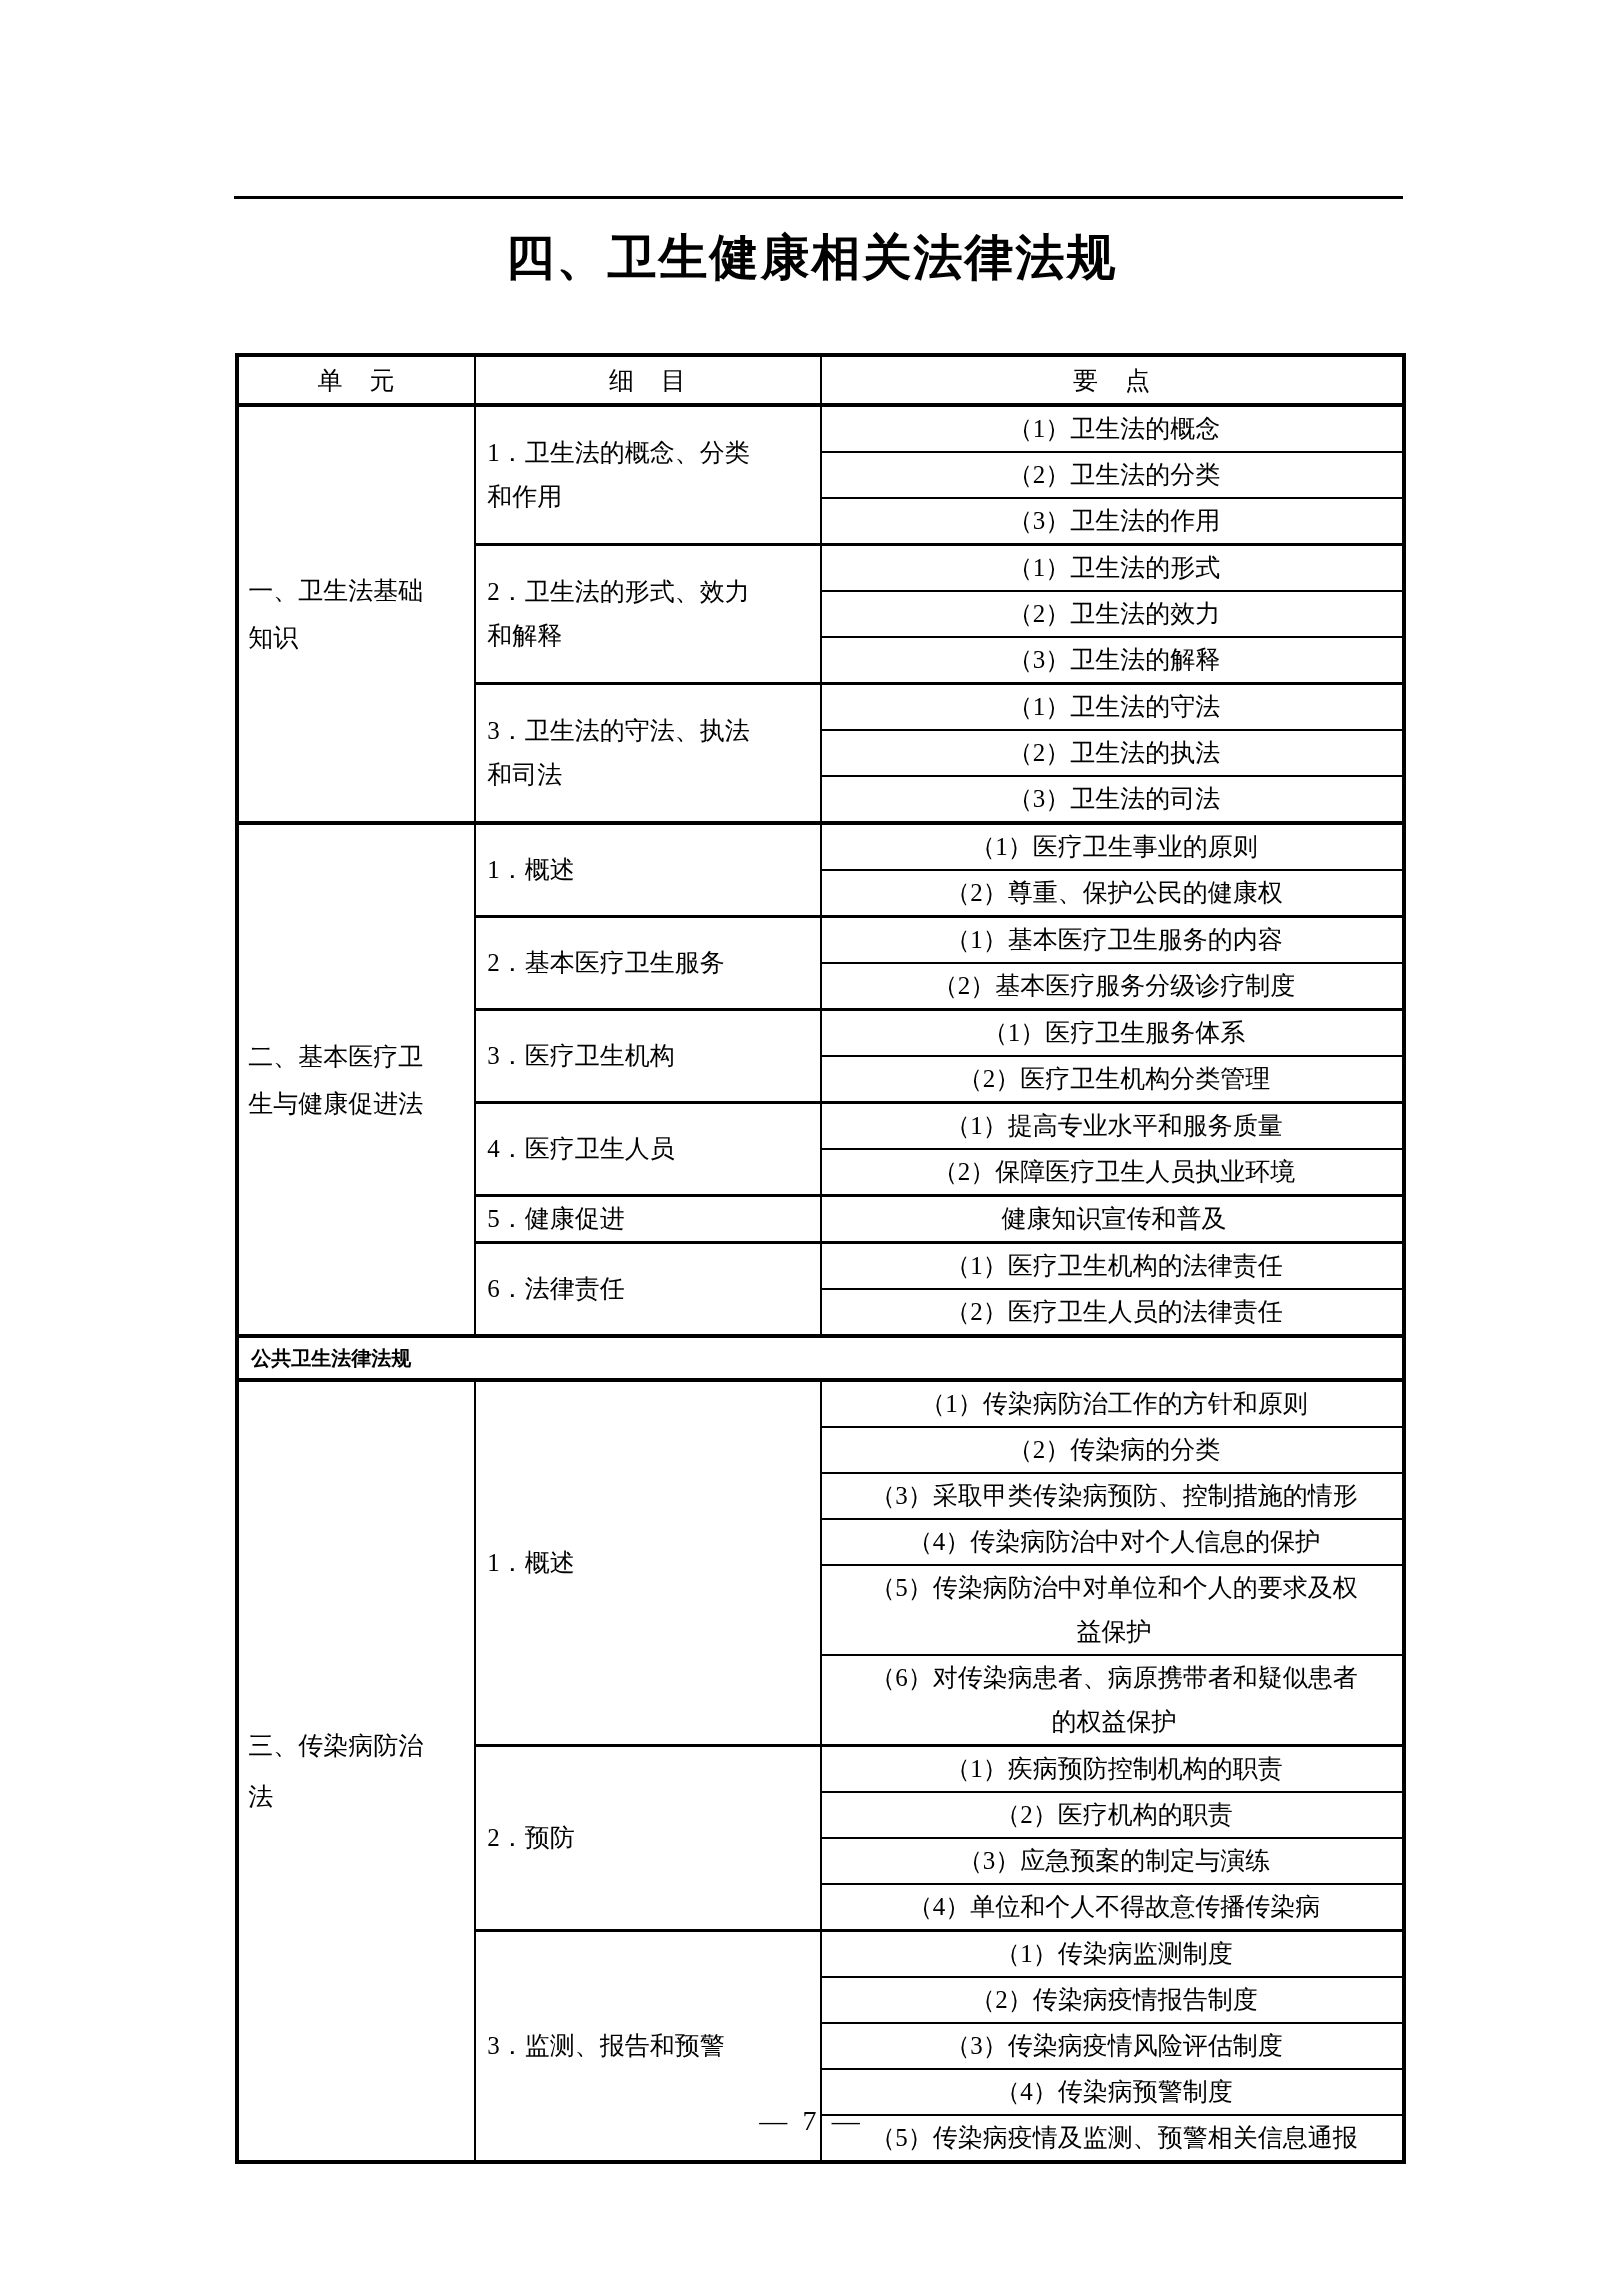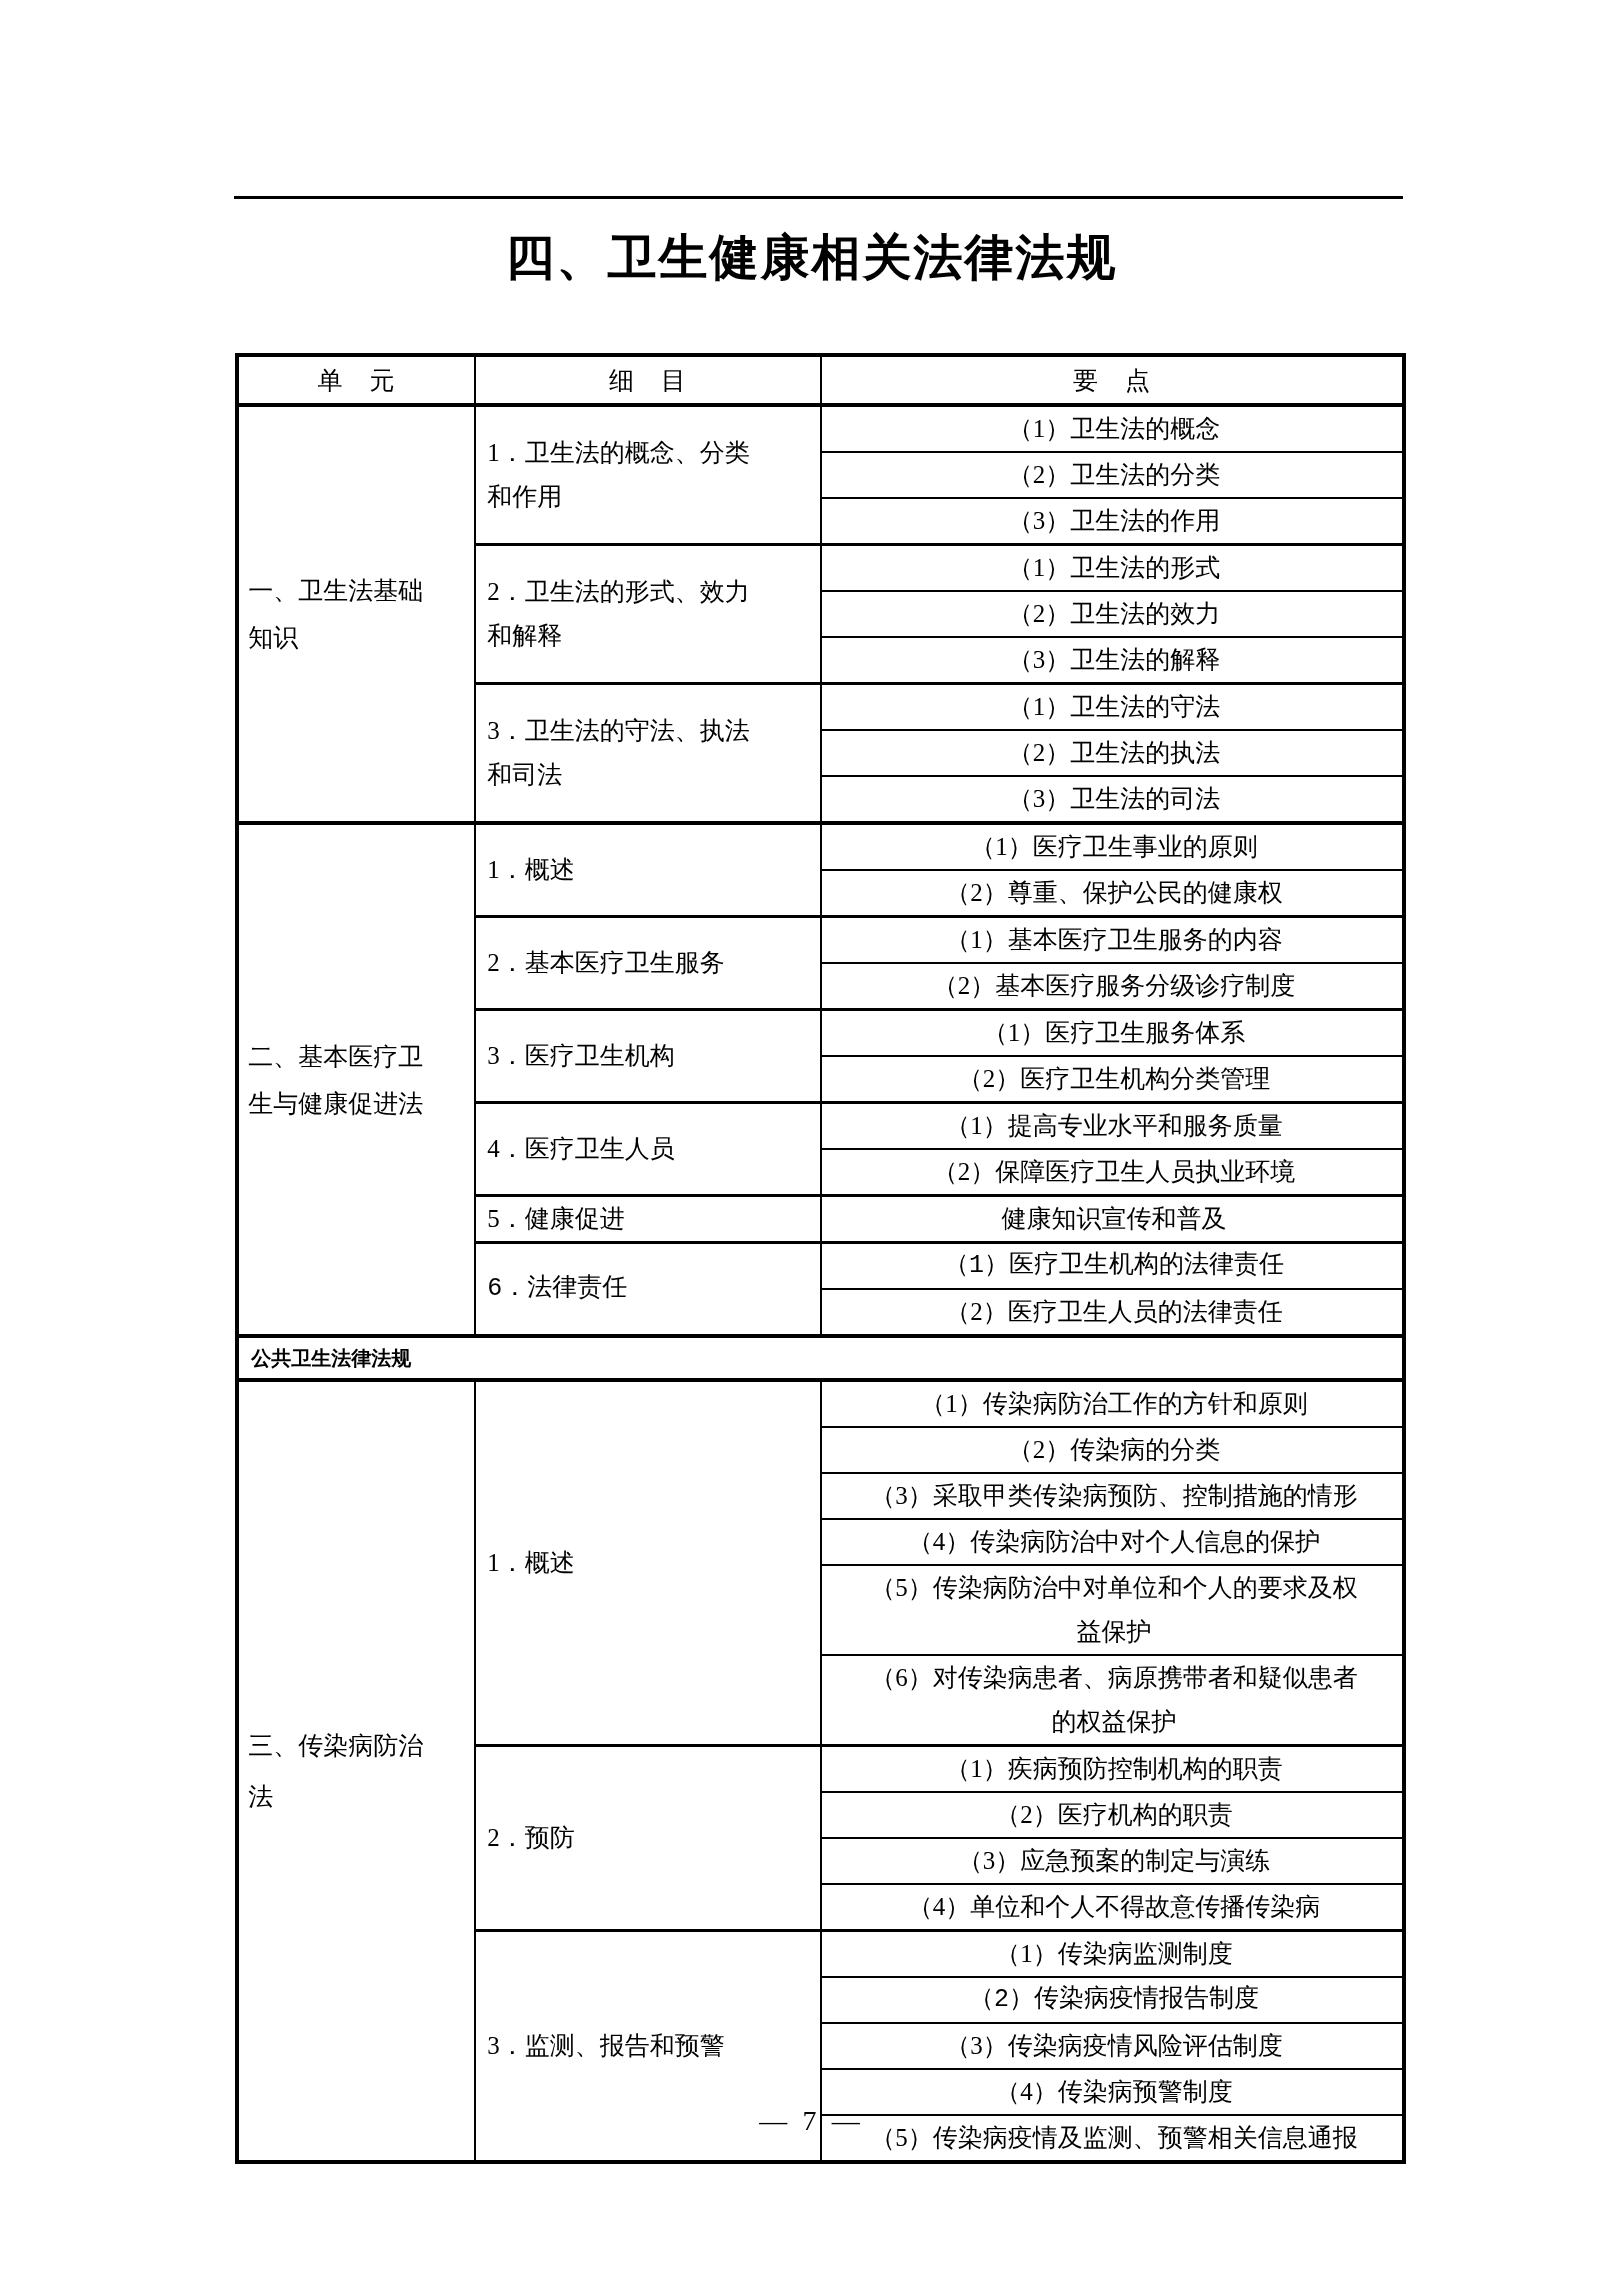--- a/index.html
+++ b/index.html
@@ -190,21 +190,21 @@
           <td class="item" rowspan="2">4．医疗卫生人员</td>
           <td class="point">（1）提高专业水平和服务质量</td>
         </tr>
         <tr style="height: 44px;">
           <td class="point">（2）保障医疗卫生人员执业环境</td>
         </tr>
         <tr class="group-start" style="height: 44px;">
           <td class="item" rowspan="1">5．健康促进</td>
           <td class="point">健康知识宣传和普及</td>
         </tr>
-        <tr class="group-start" style="height: 44px; font-family: Liberation Mono, monospace;">
+        <tr class="group-start" style="height: 44px;">
           <td class="item" rowspan="2">6．法律责任</td>
           <td class="point">（1）医疗卫生机构的法律责任</td>
         </tr>
         <tr style="height: 44px;">
           <td class="point">（2）医疗卫生人员的法律责任</td>
         </tr>
         <tr class="banner-row" style="height: 44px;">
           <td colspan="3">公共卫生法律法规</td>
         </tr>
         <tr class="section-start" style="height: 44px;">
@@ -240,21 +240,21 @@
         <tr style="height: 44px; margin-top: 46px;">
           <td class="point">（3）应急预案的制定与演练</td>
         </tr>
         <tr style="height: 44px;">
           <td class="point">（4）单位和个人不得故意传播传染病</td>
         </tr>
         <tr class="group-start" style="height: 44px;">
           <td class="item" rowspan="5">3．监测、报告和预警</td>
           <td class="point">（1）传染病监测制度</td>
         </tr>
-        <tr style="height: 44px; font-family: Liberation Mono, monospace;">
+        <tr style="height: 44px;">
           <td class="point">（2）传染病疫情报告制度</td>
         </tr>
         <tr style="height: 44px;">
           <td class="point">（3）传染病疫情风险评估制度</td>
         </tr>
         <tr style="height: 44px;">
           <td class="point">（4）传染病预警制度</td>
         </tr>
         <tr style="height: 44px;">
           <td class="point">（5）传染病疫情及监测、预警相关信息通报</td>

